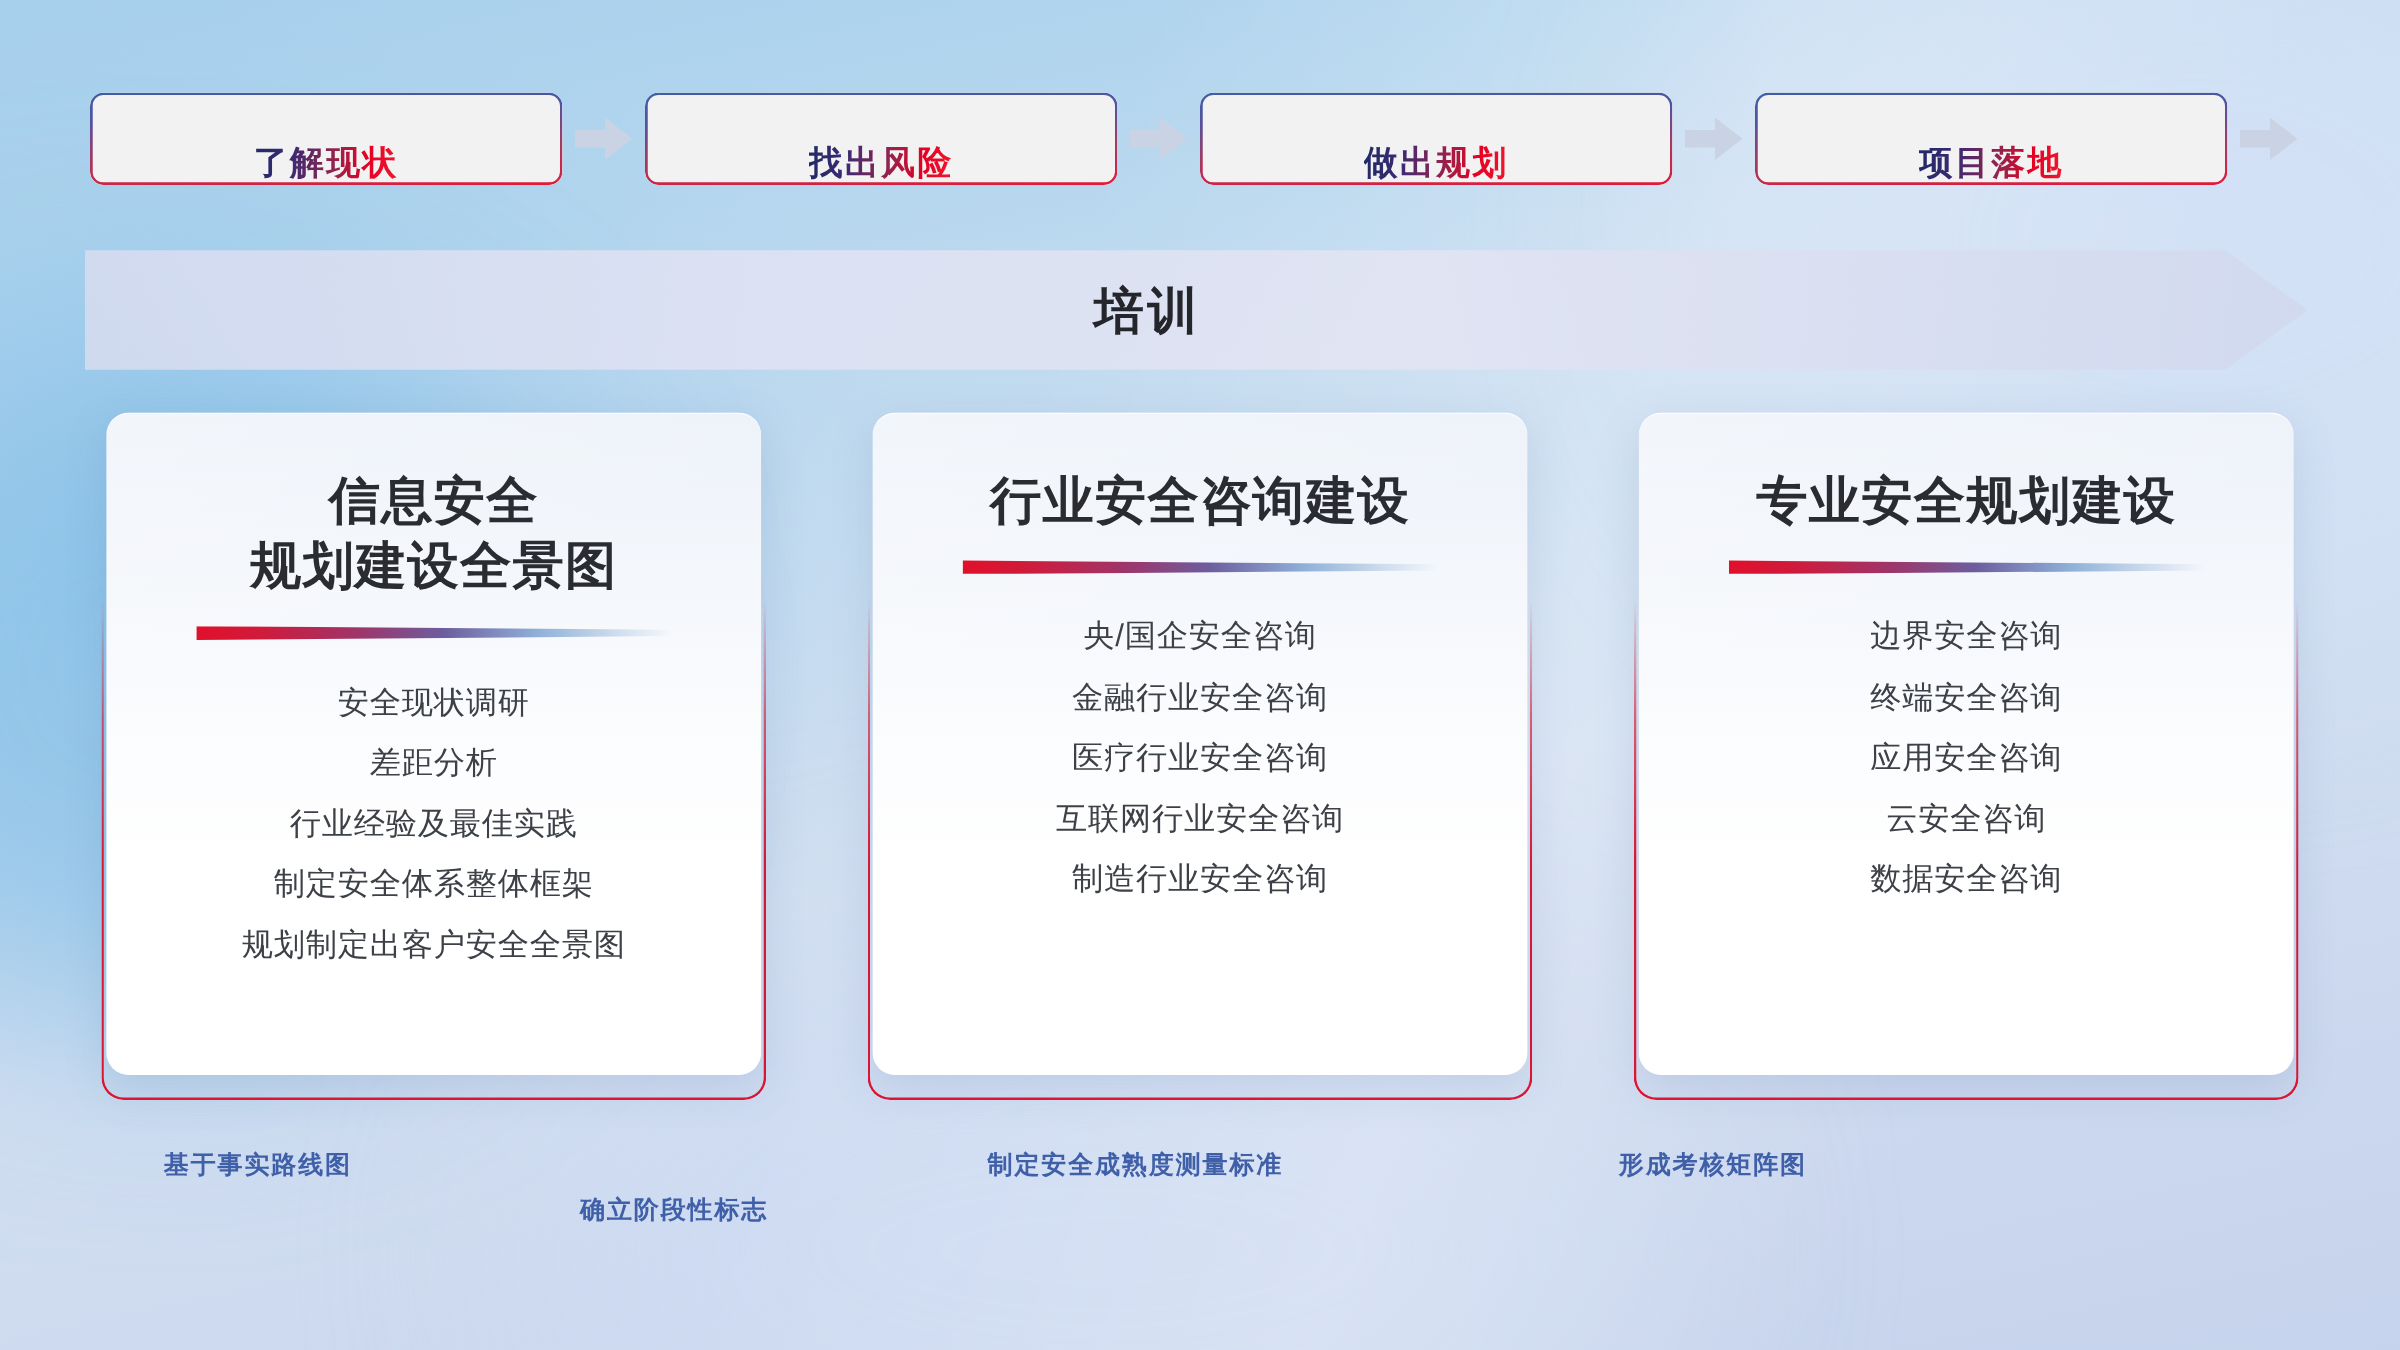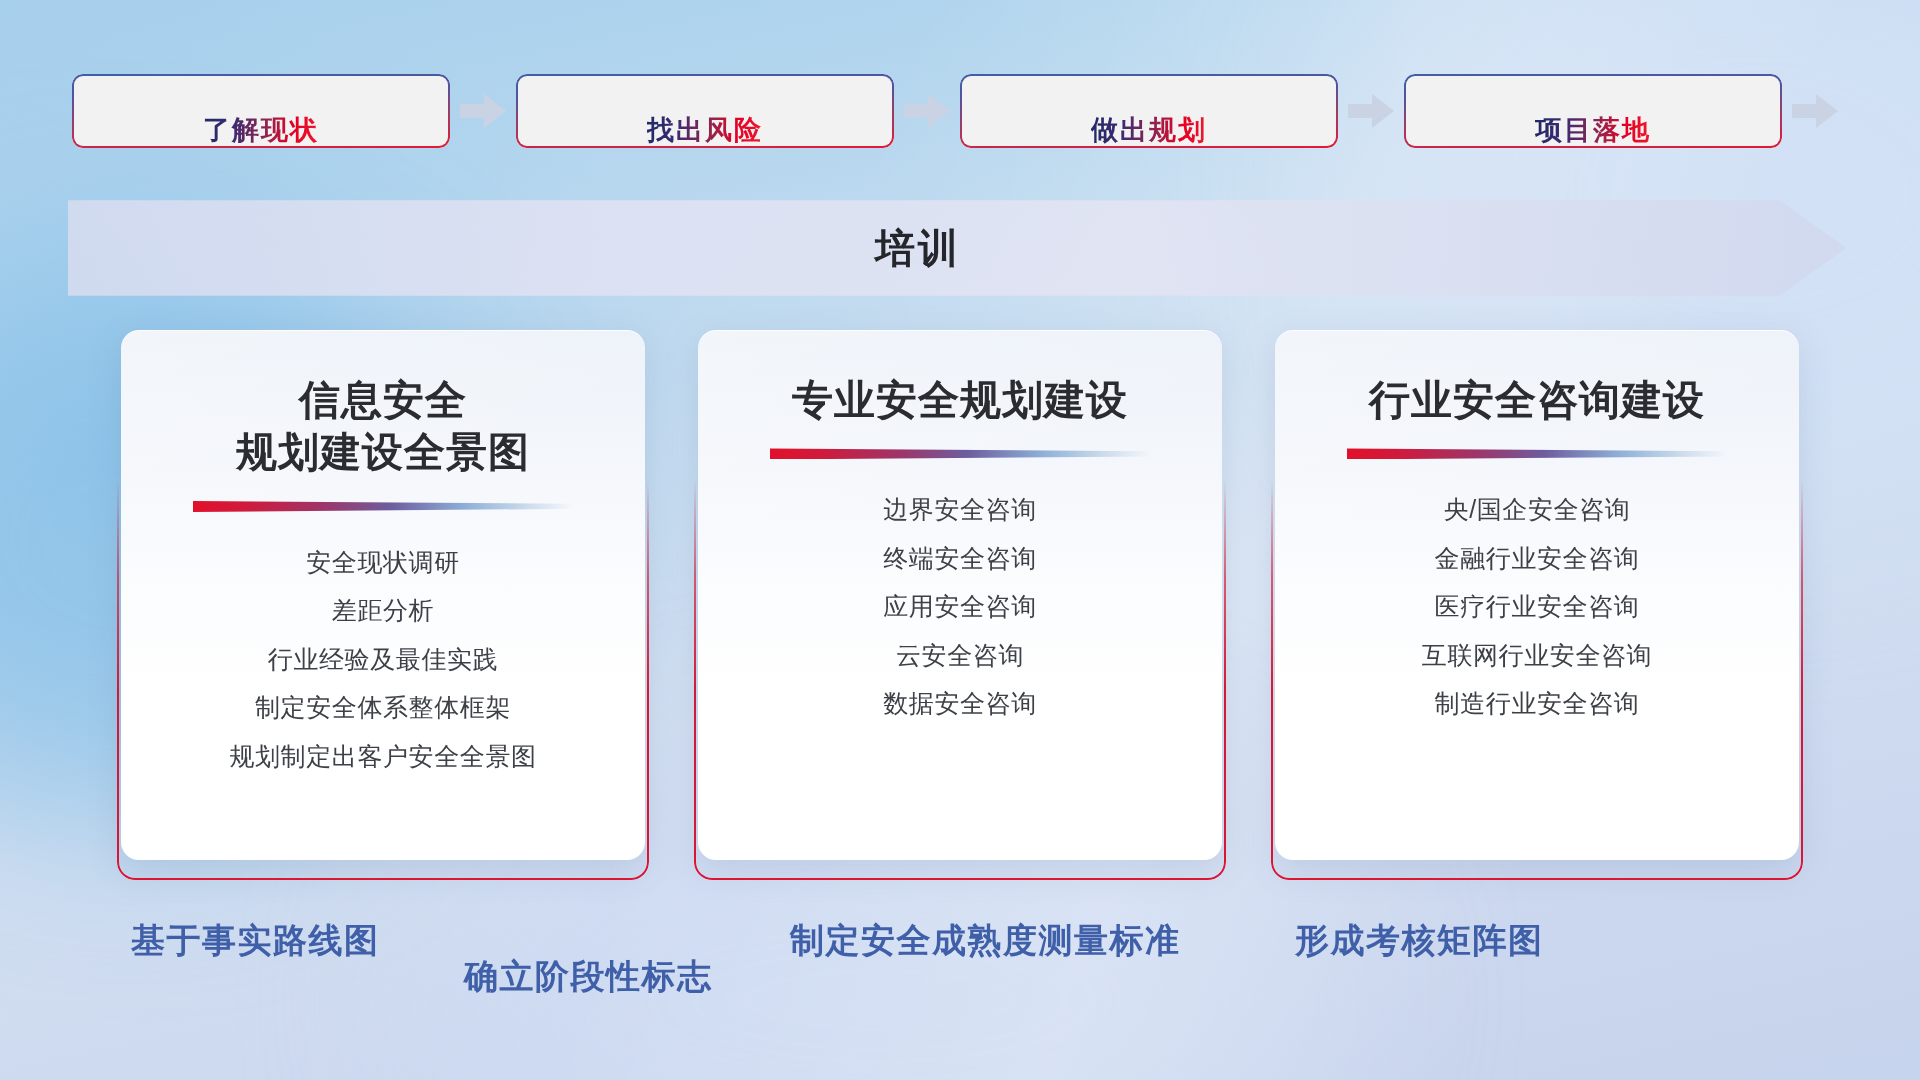--- a/index.html
+++ b/index.html
@@ -55,21 +55,21 @@
     clip-path:polygon(0 4%, 96.3% 4%, 100% 50%, 96.3% 96%, 0 96%);
   }
   .banner-title {
     position:absolute; left:0; top:0; width:1700px; height:104px;
     display:flex; align-items:center; justify-content:center;
     font-size:40px; font-weight:700; color:#25262b; letter-spacing:3px;
   }
 
   
   .cards { position:absolute; left:0; top:330px; width:1920px; height:560px;
-           display:flex; justify-content:center; gap:53px; }
+           display:flex; justify-content:center; gap:89px; }
   .card-wrap { position:relative; width:524px; height:545px; }
 
   
   .card-accent {
     position:absolute; left:-4px; top:150px; width:532px; height:400px;
     border-radius:0 0 18px 18px;
     border-left:2.5px solid #e2122e; border-right:2.5px solid #e2122e; border-bottom:2.5px solid #e2122e;
     -webkit-mask-image:linear-gradient(180deg, rgba(0,0,0,0) 0%, rgba(0,0,0,0.65) 24%, #000 52%, #000 100%);
             mask-image:linear-gradient(180deg, rgba(0,0,0,0) 0%, rgba(0,0,0,0.65) 24%, #000 52%, #000 100%);
   }
@@ -90,21 +90,21 @@
     width:380px; height:11px; margin-top:22px;
     background:linear-gradient(90deg,#e1102b 0%, #cf1b3c 14%, #9e3569 34%, #6d5d9e 52%, #8fb1d8 72%, #cddbec 88%, rgba(226,235,245,0) 100%);
     clip-path:polygon(0 0, 100% 26%, 100% 72%, 0 100%);
   }
   .card-list { margin-top:30px; display:flex; flex-direction:column; align-items:center; gap:8px; }
   .card-list-item { font-size:25px; color:#3d4147; line-height:1.62; letter-spacing:0.6px; }
 
   
   .captions { position:absolute; left:0; top:918px; width:1920px; height:44px; }
   .caption {
-    position:absolute; top:0; font-size:34px; font-weight:700;
+    position:absolute; top:0; font-size:20px; font-weight:700;
     color:#3f5fa8; letter-spacing:1.5px; white-space:nowrap;
   }
   .cap-0 { left:131px; }
   .cap-1 { left:464px;margin-top:36px; }
   .cap-2 { left:790px; }
   .cap-3 { left:1295px; }
 </style>
 </head>
 <body>
 
@@ -176,50 +176,50 @@
         <div class="card-list-item">制定安全体系整体框架</div>
         <div class="card-list-item">规划制定出客户安全全景图</div>
       </div>
     </div>
   </div>
 
   <div class="card-wrap">
     <div class="card-accent"></div>
     <div class="card">
       <div class="card-title">
+        <div>行业安全咨询建设</div>
+      </div>
+      <div class="card-rule"></div>
+      <div class="card-list">
+        <div class="card-list-item">央/国企安全咨询</div>
+        <div class="card-list-item">金融行业安全咨询</div>
+        <div class="card-list-item">医疗行业安全咨询</div>
+        <div class="card-list-item">互联网行业安全咨询</div>
+        <div class="card-list-item">制造行业安全咨询</div>
+      </div>
+    </div>
+  </div>
+
+  <div class="card-wrap">
+    <div class="card-accent"></div>
+    <div class="card">
+      <div class="card-title">
         <div>专业安全规划建设</div>
       </div>
       <div class="card-rule"></div>
       <div class="card-list">
         <div class="card-list-item">边界安全咨询</div>
         <div class="card-list-item">终端安全咨询</div>
         <div class="card-list-item">应用安全咨询</div>
         <div class="card-list-item">云安全咨询</div>
         <div class="card-list-item">数据安全咨询</div>
       </div>
     </div>
   </div>
 
-  <div class="card-wrap">
-    <div class="card-accent"></div>
-    <div class="card">
-      <div class="card-title">
-        <div>行业安全咨询建设</div>
-      </div>
-      <div class="card-rule"></div>
-      <div class="card-list">
-        <div class="card-list-item">央/国企安全咨询</div>
-        <div class="card-list-item">金融行业安全咨询</div>
-        <div class="card-list-item">医疗行业安全咨询</div>
-        <div class="card-list-item">互联网行业安全咨询</div>
-        <div class="card-list-item">制造行业安全咨询</div>
-      </div>
-    </div>
-  </div>
-
 </div>
 
 <div class="captions">
   <div class="caption cap-0">基于事实路线图</div>
   <div class="caption cap-1">确立阶段性标志</div>
   <div class="caption cap-2">制定安全成熟度测量标准</div>
   <div class="caption cap-3">形成考核矩阵图</div>
 </div>
 
 </body></html>

